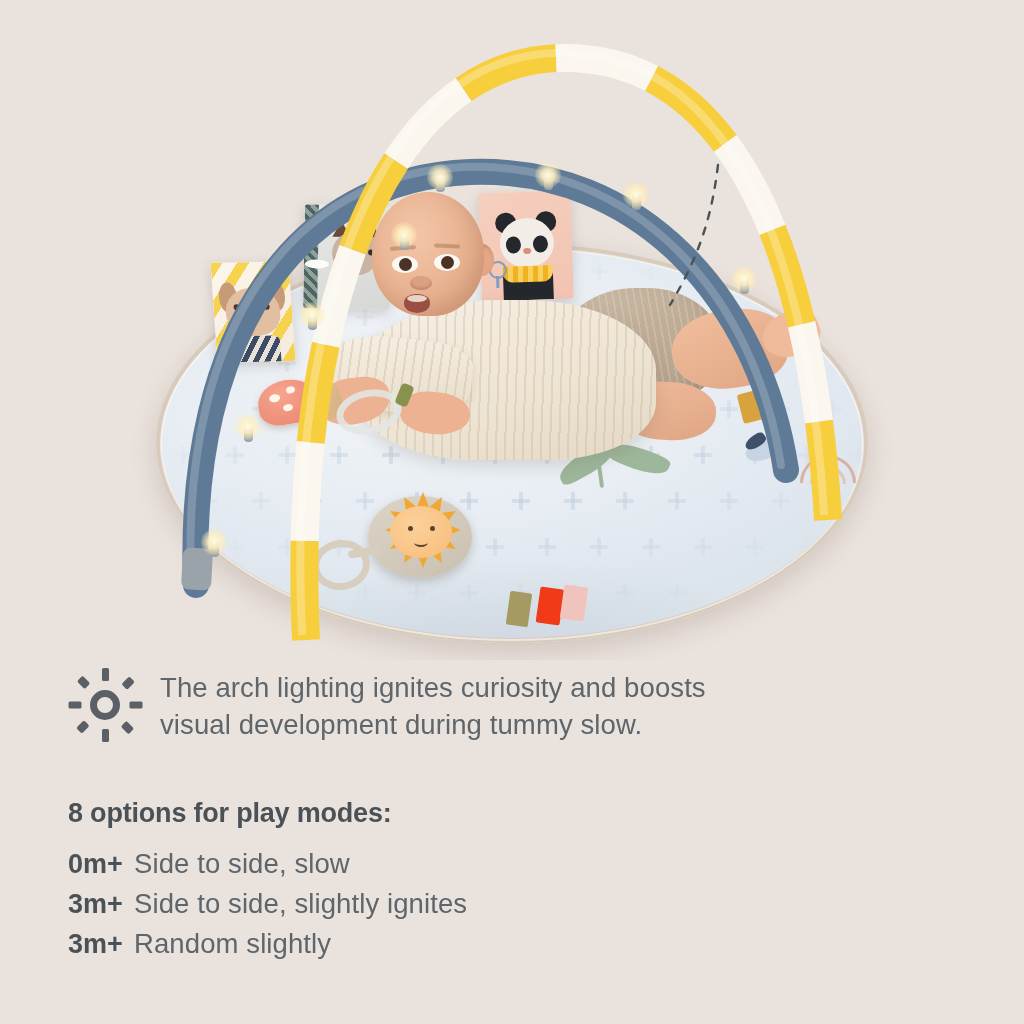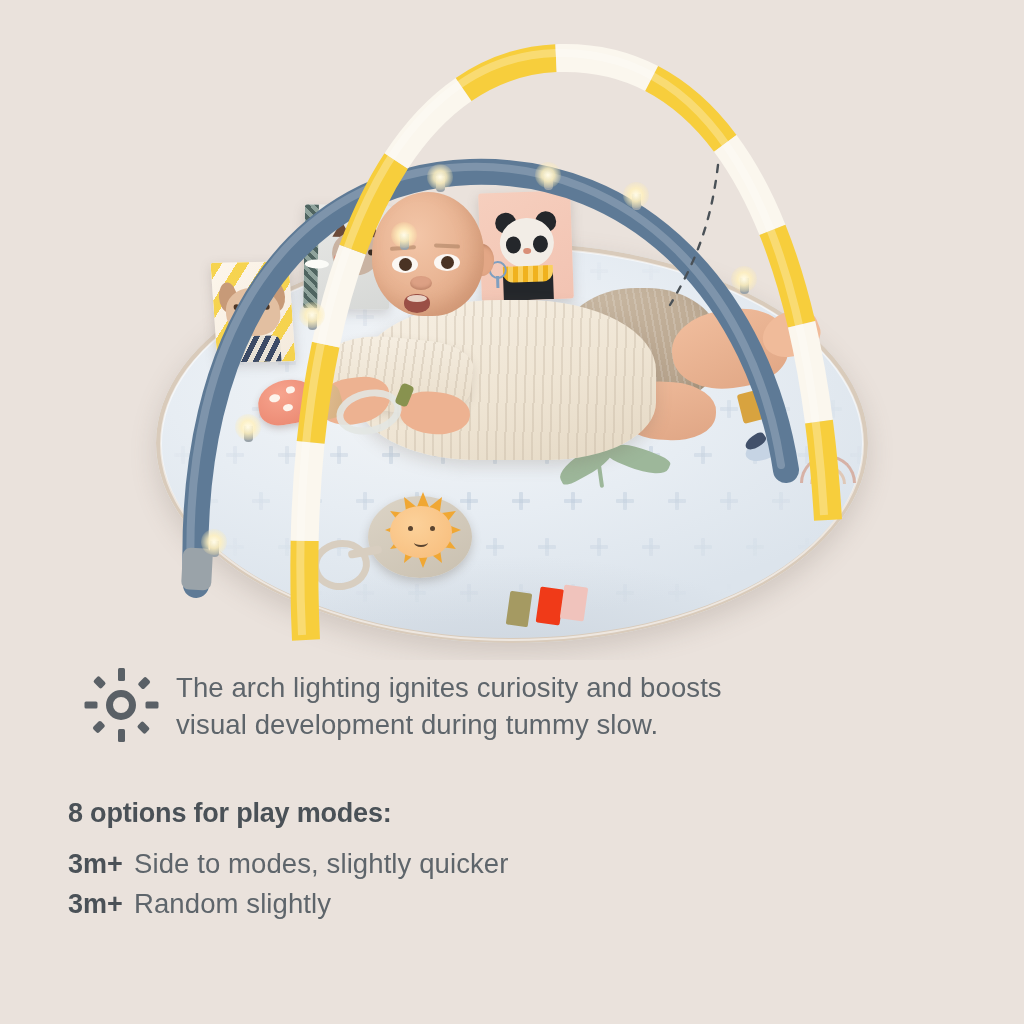--- a/index.html
+++ b/index.html
@@ -494,21 +494,21 @@
   .callout-line {
     position: absolute;
     left: 600px; top: 160px;
     width: 220px; height: 180px;
     pointer-events: none;
   }
 
   
   .info-block {
     position: absolute;
-    left: 84px; top: 666px;
+    left: 68px; top: 666px;
     width: 900px;
   }
   .info-row { display: flex; align-items: flex-start; }
   .sun-icon {
     position: relative;
     width: 74px; height: 74px;
     flex: 0 0 74px;
     margin-top: 2px;
   }
   .sun-icon .ring {
@@ -904,20 +904,24 @@
       <div>The arch lighting ignites curiosity and boosts</div>
       <div>visual development during tummy slow.</div>
     </div>
   </div>
 </div>
 
 <div class="modes-title">8 options for play modes:</div>
 
 <div class="modes-list">
   <div class="mode-row">
+    <span class="mode-age">0m+</span>
+    <span class="mode-desc">Side to side, slow</span>
+  </div>
+  <div class="mode-row">
     <span class="mode-age">3m+</span>
-    <span class="mode-desc">Side to modes, slightly quicker</span>
+    <span class="mode-desc">Side to side, slightly ignites</span>
   </div>
   <div class="mode-row">
     <span class="mode-age">3m+</span>
     <span class="mode-desc">Random slightly</span>
   </div>
 </div>
 
 </body></html>

